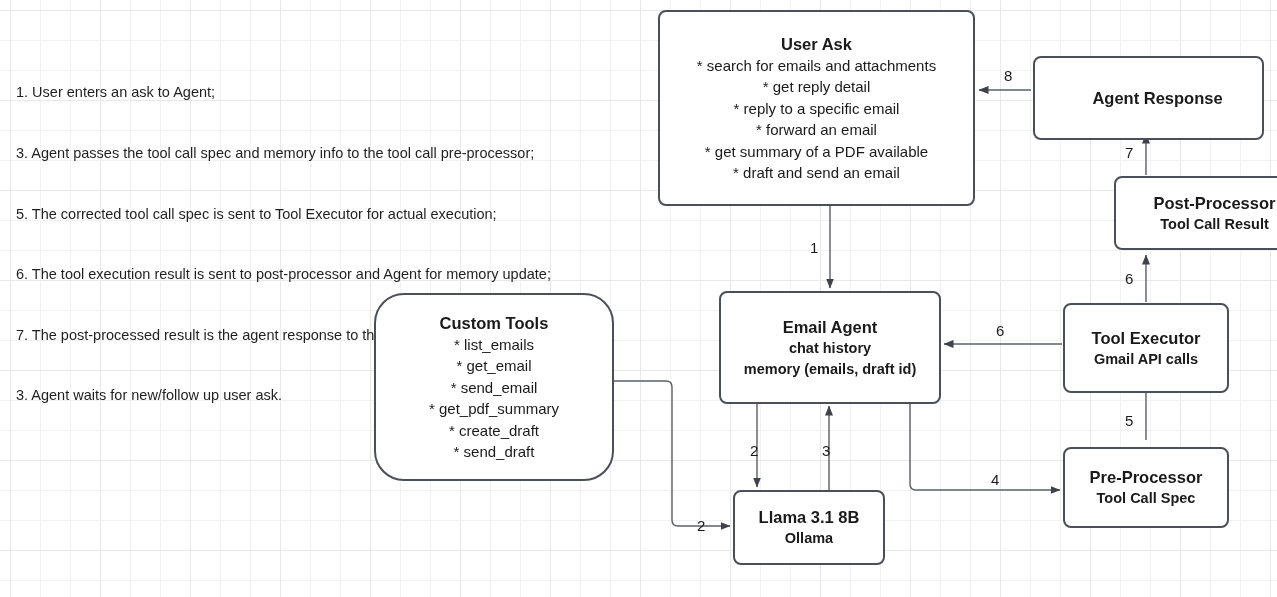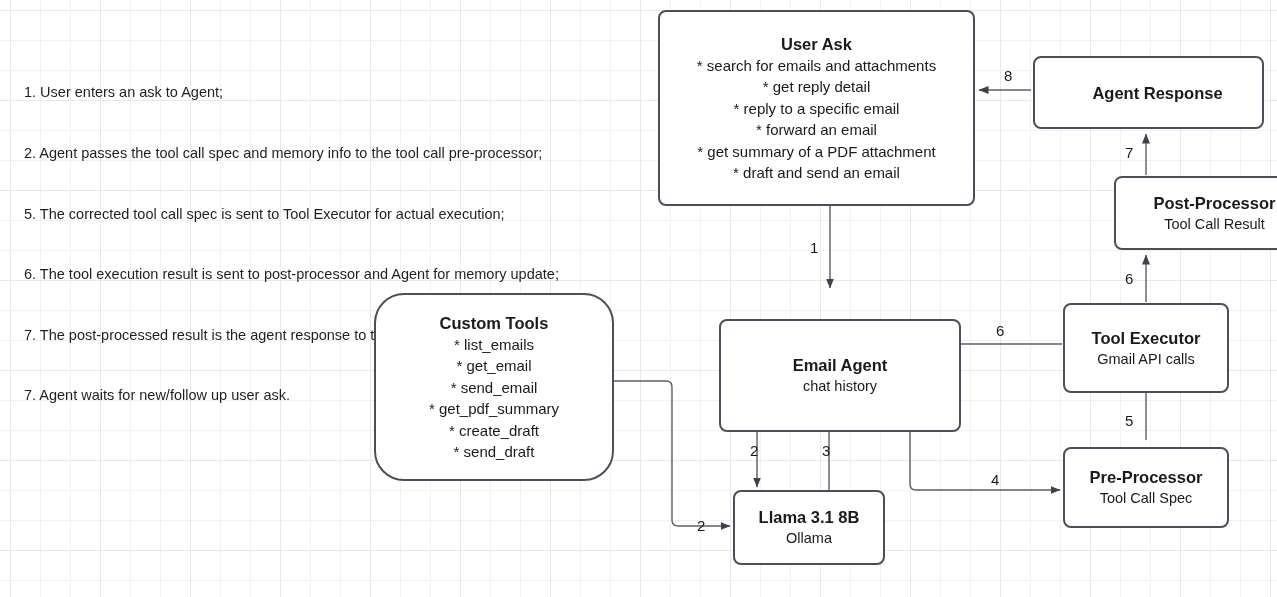--- a/index.html
+++ b/index.html
@@ -17,21 +17,21 @@
       linear-gradient(to right, #e8e8e8 1px, transparent 1px),
       linear-gradient(to bottom, #e8e8e8 1px, transparent 1px),
       linear-gradient(to right, #f2f2f2 1px, transparent 1px),
       linear-gradient(to bottom, #f2f2f2 1px, transparent 1px);
     background-size: 90px 90px, 90px 90px, 30px 30px, 30px 30px;
     background-position: 10px 10px, 10px 10px, 10px 10px, 10px 10px;
     font-family: "Liberation Sans", sans-serif;
   }
   .legend {
     position: absolute;
-    left: 24px;
+    left: 16px;
     top: 42px;
     font-size: 14.5px;
     line-height: 20.2px;
     color: #1f1f1f;
     white-space: pre;
   }
   .legend div { white-space: nowrap; }
 
   .node {
     position: absolute;
@@ -51,20 +51,21 @@
     font-size: 16.5px;
     line-height: 22px;
   }
   .node .line {
     font-size: 15px;
     line-height: 21.5px;
   }
   .node .sub {
     font-size: 14.5px;
     line-height: 21px;
+    font-weight: bold;
   }
 
   svg.links {
     position: absolute;
     left: 0; top: 0;
     width: 1277px;
     height: 597px;
     pointer-events: none;
   }
   .lbl {
@@ -74,25 +75,25 @@
     line-height: 1;
   }
 </style>
 </head>
 <body>
 
 <div id="canvas">
 
   <div class="legend">
     <div>1. User enters an ask to Agent;</div>
-    <div>2. Agent passes the tool call spec and memory info to the tool call pre-processor;</div>
+    <div>3. Agent passes the tool call spec and memory info to the tool call pre-processor;</div>
     <div>5. The corrected tool call spec is sent to Tool Executor for actual execution;</div>
     <div>6. The tool execution result is sent to post-processor and Agent for memory update;</div>
     <div>7. The post-processed result is the agent response to the original user ask;</div>
-    <div>7. Agent waits for new/follow up user ask.</div>
+    <div>3. Agent waits for new/follow up user ask.</div>
   </div>
 
   <svg class="links" viewBox="0 0 1277 597">
     <defs>
       <marker id="ah" markerWidth="10" markerHeight="8" refX="9.5" refY="4" orient="auto" markerUnits="userSpaceOnUse">
         <path d="M0,0 L10,4 L0,8 z" fill="#3d424b"></path>
       </marker>
     </defs>
     <g stroke="#5a5f68" stroke-width="1.4" fill="none" marker-end="url(#ah)">
 
@@ -128,45 +129,46 @@
   <div class="lbl" style="left:996px; top:323px;">6</div>
   <div class="lbl" style="left:1125px; top:145px;">7</div>
   <div class="lbl" style="left:1004px; top:68px;">8</div>
 
   <div class="node" style="left:658px; top:10px; width:317px; height:196px;">
     <div class="title">User Ask</div>
     <div class="line">* search for emails and attachments</div>
     <div class="line">* get reply detail</div>
     <div class="line">* reply to a specific email</div>
     <div class="line">* forward an email</div>
-    <div class="line">* get summary of a PDF attachment</div>
+    <div class="line">* get summary of a PDF available</div>
     <div class="line">* draft and send an email</div>
   </div>
 
   <div class="node" style="left:374px; top:293px; width:240px; height:188px;border-radius:30px;">
     <div class="title">Custom Tools</div>
     <div class="line">* list_emails</div>
     <div class="line">* get_email</div>
     <div class="line">* send_email</div>
     <div class="line">* get_pdf_summary</div>
     <div class="line">* create_draft</div>
     <div class="line">* send_draft</div>
   </div>
 
-  <div class="node" style="left:719px; top:291px; width:242px; height:113px;margin-top:28px;">
+  <div class="node" style="left:719px; top:291px; width:222px; height:113px;">
     <div class="title">Email Agent</div>
     <div class="sub">chat history</div>
+    <div class="sub">memory (emails, draft id)</div>
   </div>
 
   <div class="node" style="left:733px; top:490px; width:152px; height:75px;">
     <div class="title">Llama 3.1 8B</div>
     <div class="sub">Ollama</div>
   </div>
 
-  <div class="node" style="left:1033px; top:56px; width:231px; height:73px;padding-left:18px;">
+  <div class="node" style="left:1033px; top:56px; width:231px; height:84px;padding-left:18px;">
     <div class="title">Agent Response</div>
   </div>
 
   <div class="node" style="left:1114px; top:176px; width:201px; height:74px;">
     <div class="title">Post-Processor</div>
     <div class="sub">Tool Call Result</div>
   </div>
 
   <div class="node" style="left:1063px; top:303px; width:166px; height:90px;">
     <div class="title">Tool Executor</div>

